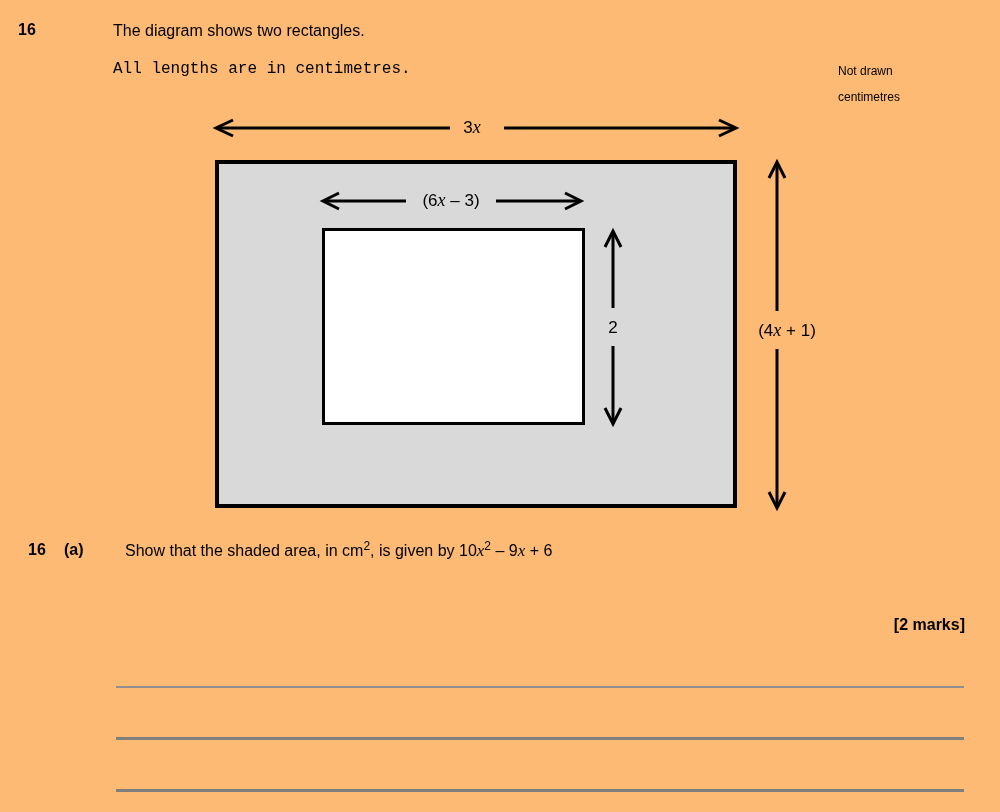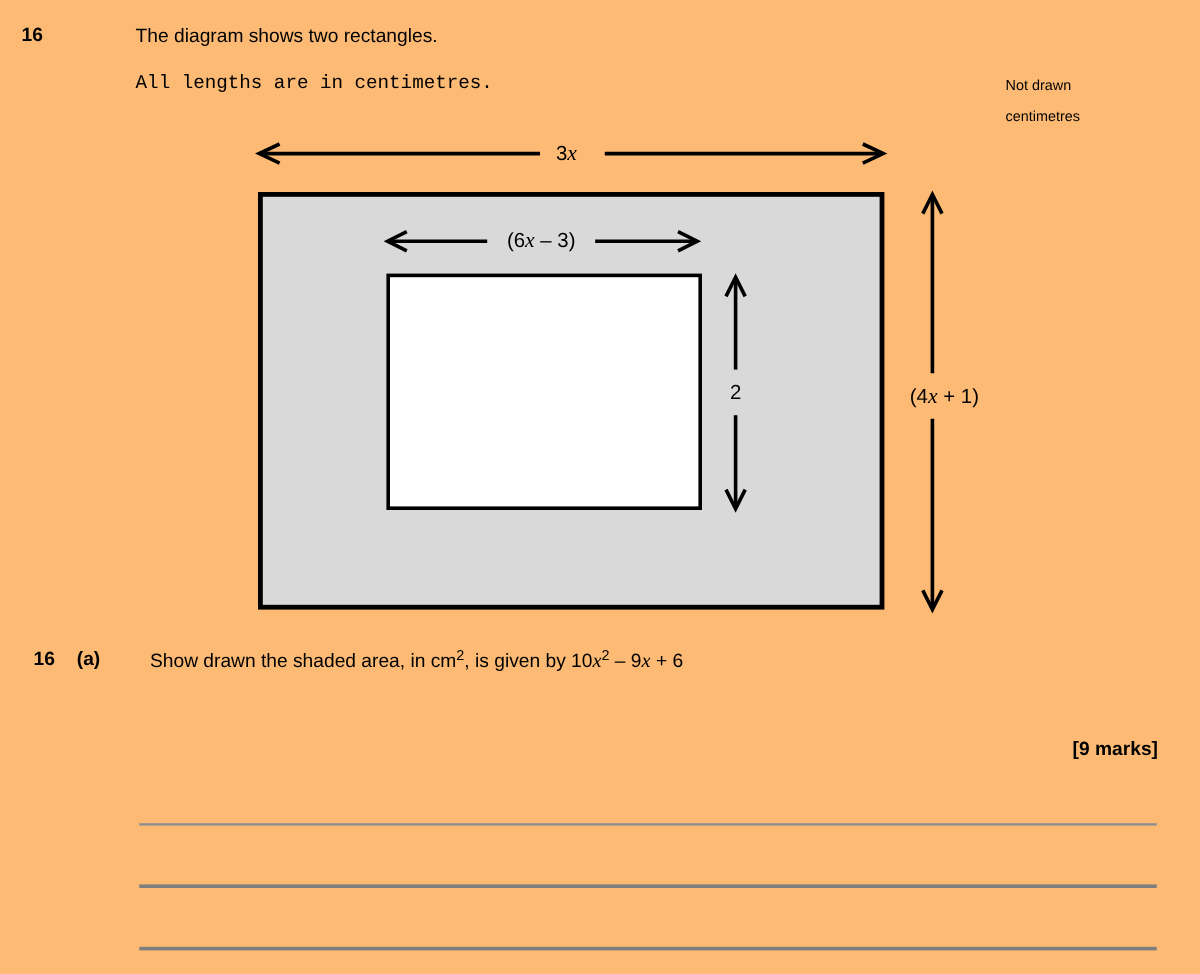--- a/index.html
+++ b/index.html
@@ -114,22 +114,22 @@
     <span class="dim-label" style="left:613px; top:319px;">2</span>
 
     <span class="dim-label" style="left:787px; top:322px;">
       <span>(4</span><span class="var">x</span><span> + 1)</span>
     </span>
   </div>
 
   <span class="parta bold pa-num">16</span>
   <span class="parta bold pa-letter">(a)</span>
   <span class="parta pa-text">
-    <span>Show drawn the shaded area, in cm</span><sup class="s">2</sup><span>, is given by 10</span><span class="var">x</span><sup class="s">2</sup><span> – 9</span><span class="var">x</span><span> + 6</span>
+    <span>Show that the shaded area, in cm</span><sup class="s">2</sup><span>, is given by 10</span><span class="var">x</span><sup class="s">2</sup><span> – 9</span><span class="var">x</span><span> + 6</span>
   </span>
 
-  <div class="marks">[9 marks]</div>
+  <div class="marks">[2 marks]</div>
 
   <div class="answer-line ln1"></div>
   <div class="answer-line ln2"></div>
   <div class="answer-line ln3"></div>
 
 </div>
 
 </body></html>

